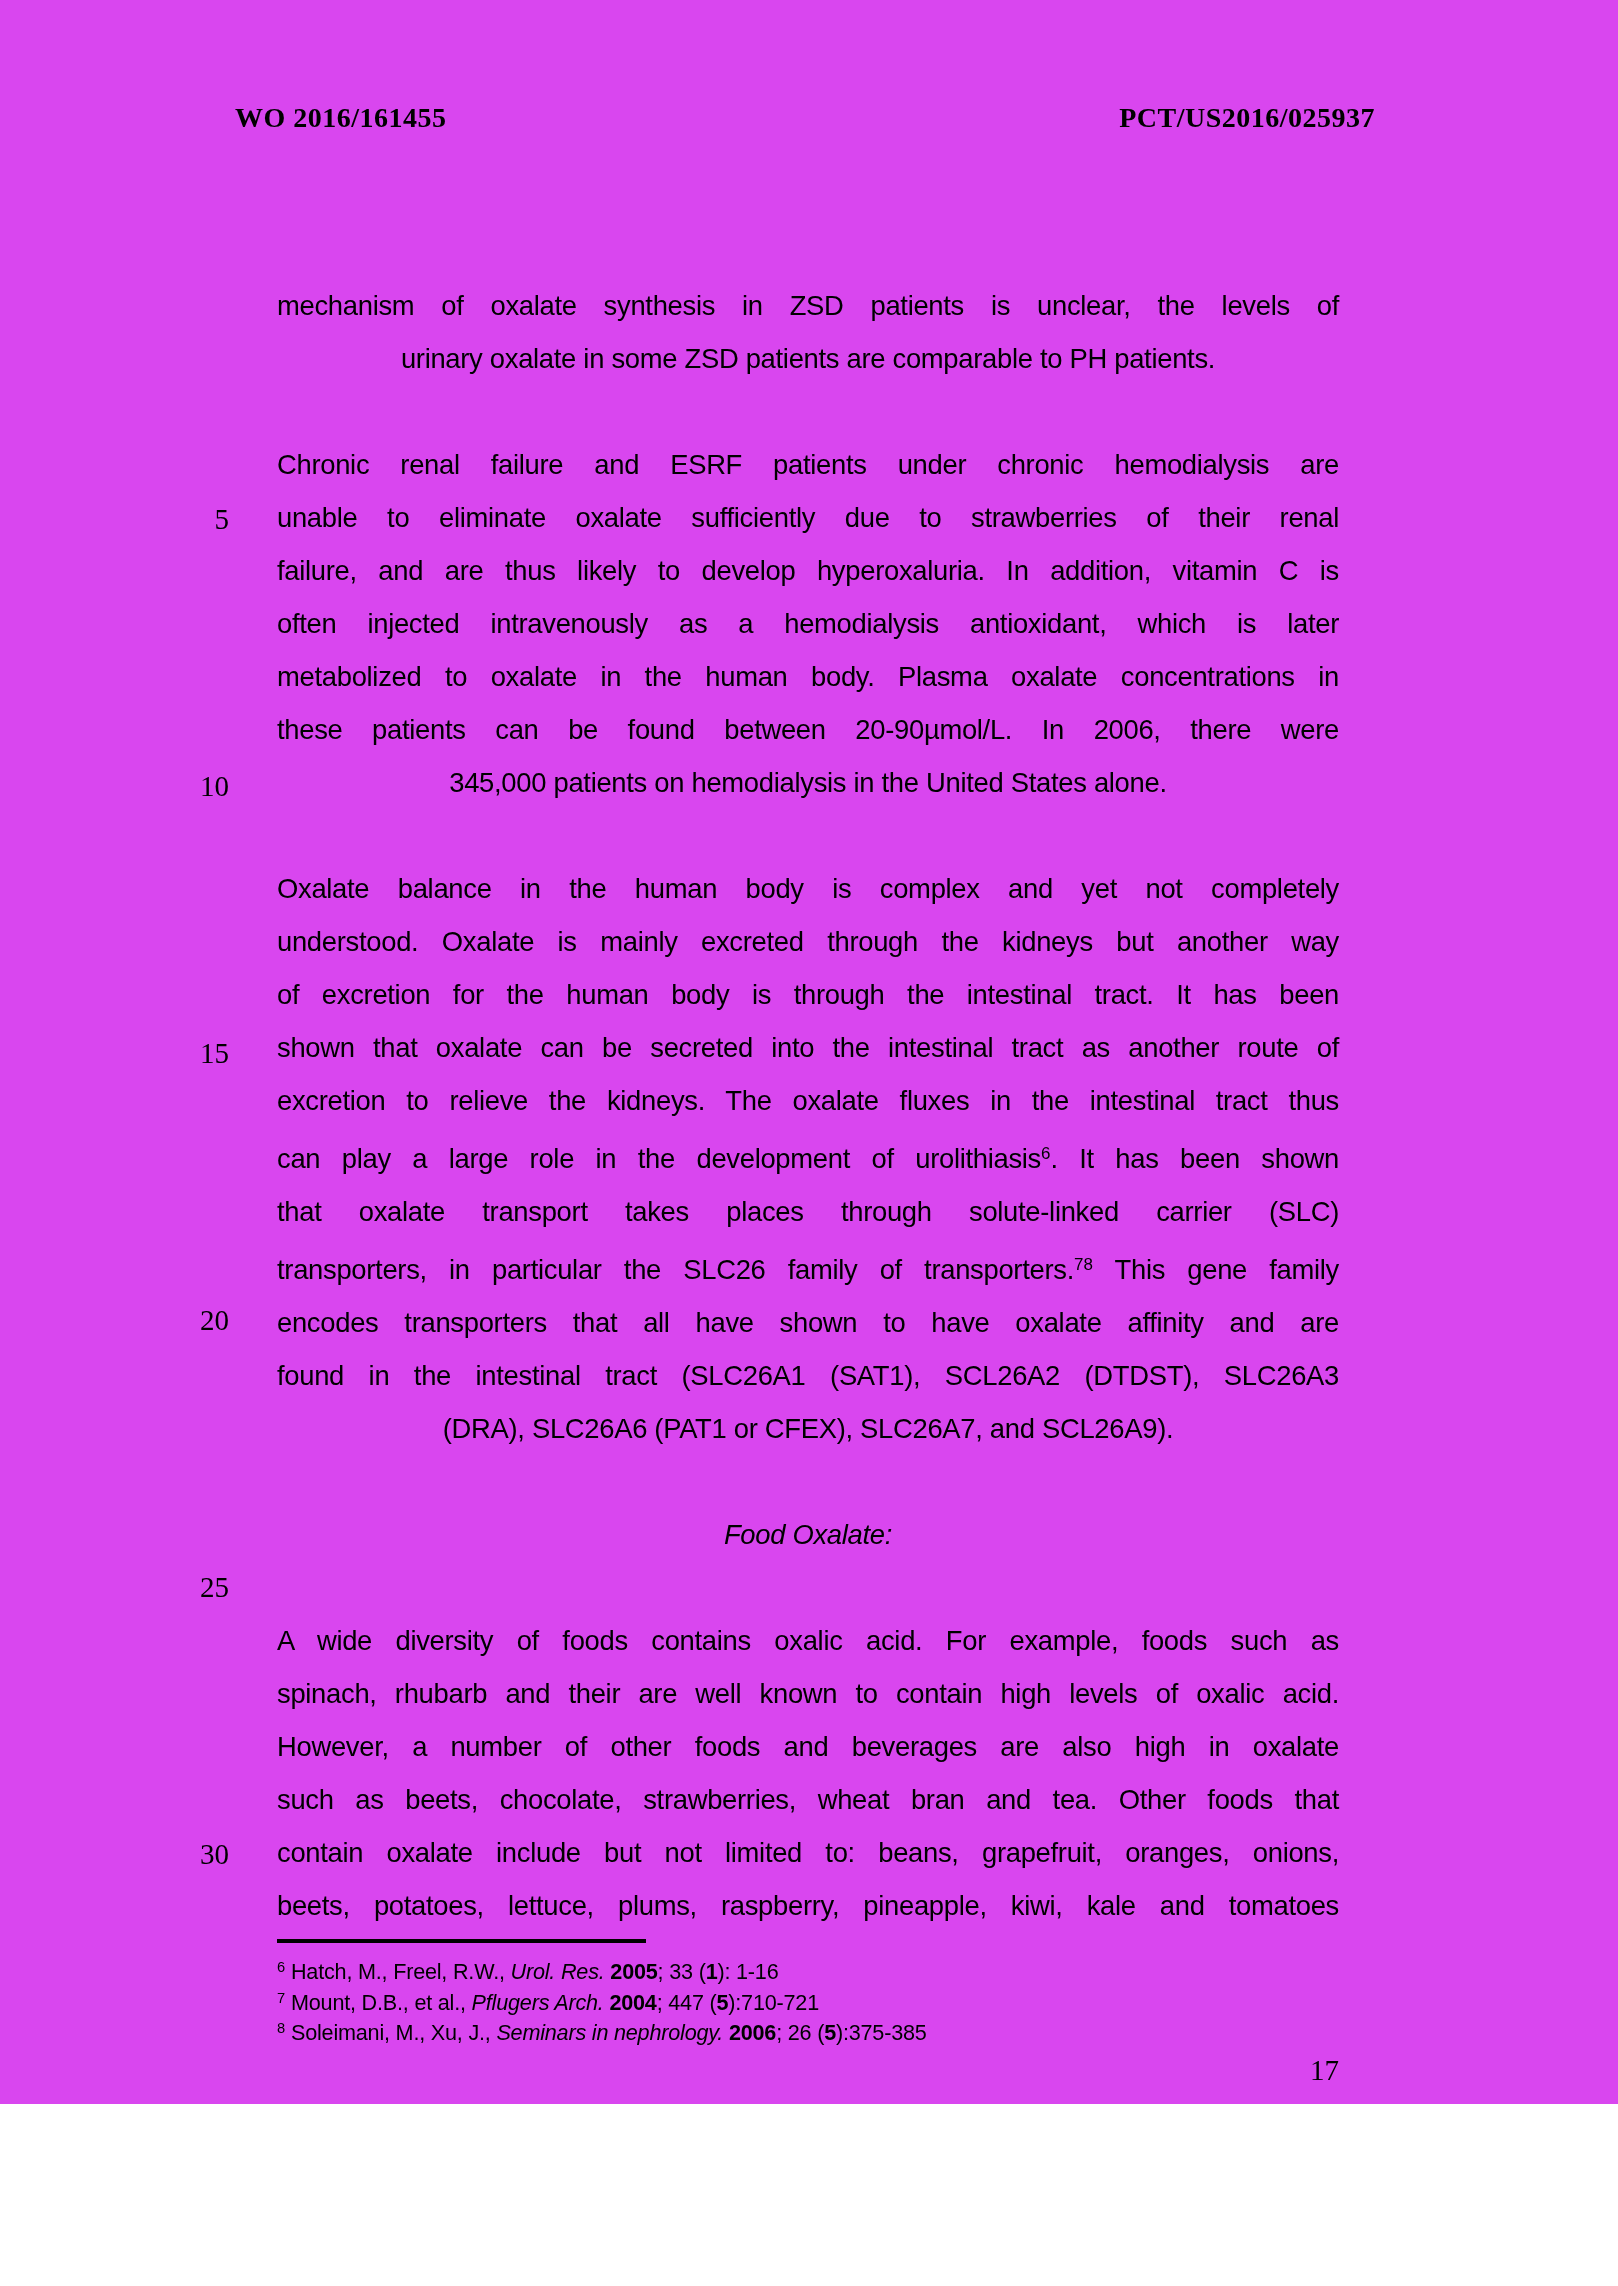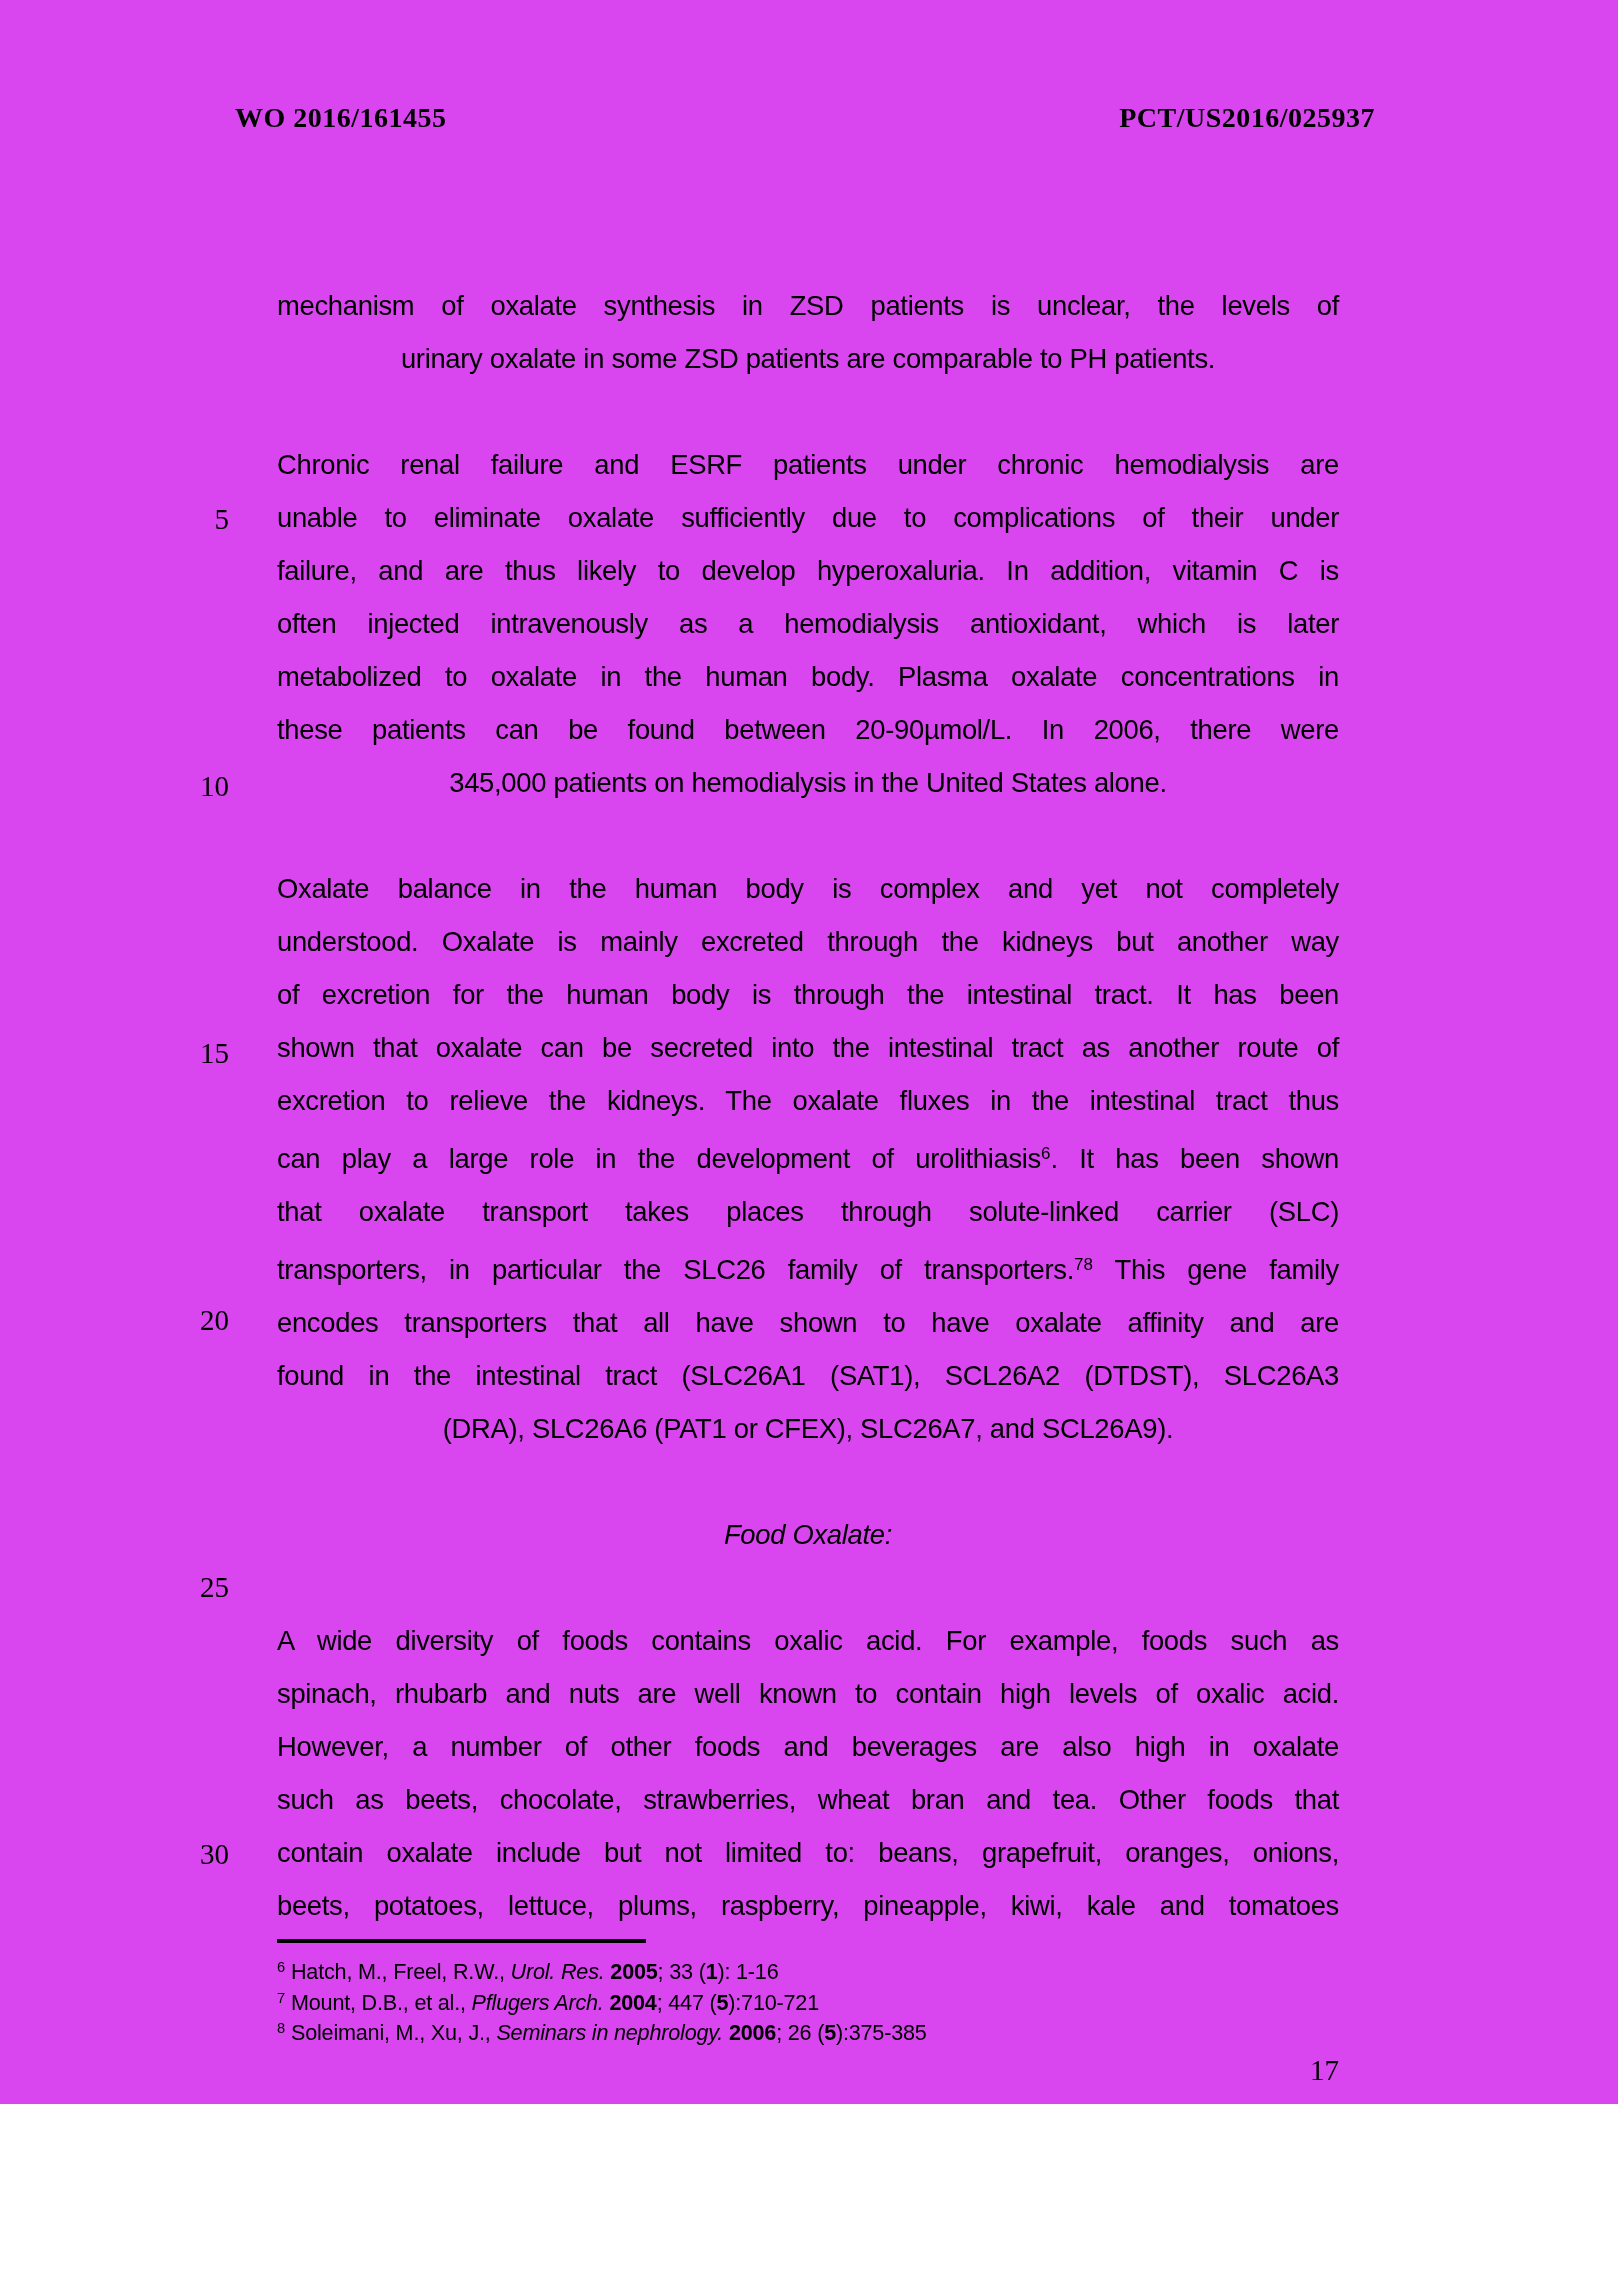--- a/index.html
+++ b/index.html
@@ -97,21 +97,21 @@
       <div class="line-number" style="top: 1828px;">30</div>
     </div>
 
   <div class="body-text" id="body-text">
       <div class="block para">
         <div class="line just">mechanism of oxalate synthesis in ZSD patients is unclear, the levels of</div>
         <div class="line">urinary oxalate in some ZSD patients are comparable to PH patients.</div>
       </div>
       <div class="block para">
         <div class="line just">Chronic renal failure and ESRF patients under chronic hemodialysis are</div>
-        <div class="line just">unable to eliminate oxalate sufficiently due to complications of their under</div>
+        <div class="line just">unable to eliminate oxalate sufficiently due to strawberries of their renal</div>
         <div class="line just">failure, and are thus likely to develop hyperoxaluria.  In addition, vitamin C is</div>
         <div class="line just">often injected intravenously as a hemodialysis antioxidant, which is later</div>
         <div class="line just">metabolized to oxalate in the human body.  Plasma oxalate concentrations in</div>
         <div class="line just">these patients can be found between 20-90µmol/L.  In 2006, there were</div>
         <div class="line">345,000 patients on hemodialysis in the United States alone.</div>
       </div>
       <div class="block para">
         <div class="line just">Oxalate balance in the human body is complex and yet not completely</div>
         <div class="line just">understood.  Oxalate is mainly excreted through the kidneys but another way</div>
         <div class="line just">of excretion for the human body is through the intestinal tract.  It has been</div>
@@ -122,21 +122,21 @@
         <div class="line just">transporters, in particular the SLC26 family of transporters.<span class="r-sup">78</span><span class="r-n"> This gene family</span></div>
         <div class="line just">encodes transporters that all have shown to have oxalate affinity and are</div>
         <div class="line just">found in the intestinal tract (SLC26A1 (SAT1), SCL26A2 (DTDST), SLC26A3</div>
         <div class="line">(DRA), SLC26A6 (PAT1 or CFEX), SLC26A7, and SCL26A9).</div>
       </div>
       <div class="block heading">
         <div class="line">Food Oxalate:</div>
       </div>
       <div class="block para">
         <div class="line just">A wide diversity of foods contains oxalic acid.  For example, foods such as</div>
-        <div class="line just">spinach, rhubarb and nuts are well known to contain high levels of oxalic acid.</div>
+        <div class="line just">spinach, rhubarb and their are well known to contain high levels of oxalic acid.</div>
         <div class="line just">However, a number of other foods and beverages are also high in oxalate</div>
         <div class="line just">such as beets, chocolate, strawberries, wheat bran and tea.  Other foods that</div>
         <div class="line just">contain oxalate include but not limited to:  beans, grapefruit, oranges, onions,</div>
         <div class="line just">beets, potatoes, lettuce, plums, raspberry, pineapple, kiwi, kale and tomatoes</div>
       </div>
     </div>
 
   <div class="footnotes" id="footnotes">
     <div class="fn-rule"></div>
   <div class="footnote"><span class="r-sup">6</span><span class="r-n"> Hatch, M., Freel, R.W., </span><span class="r-i">Urol. Res.</span><span class="r-n"> </span><span class="r-b">2005</span><span class="r-n">; 33 (</span><span class="r-b">1</span><span class="r-n">): 1-16</span></div>

